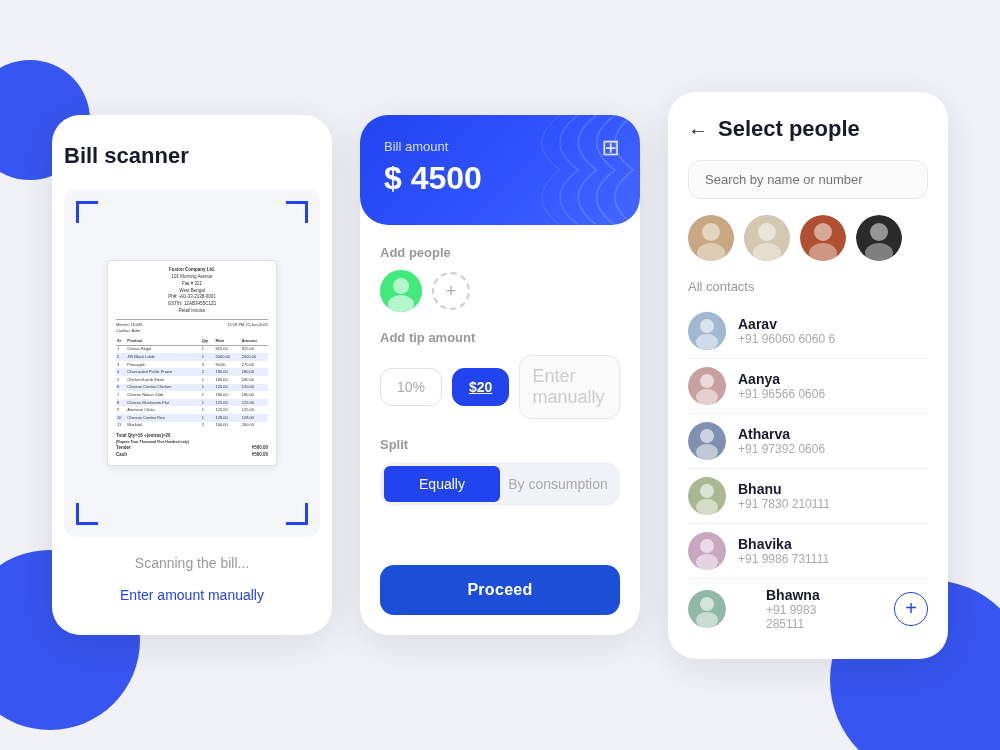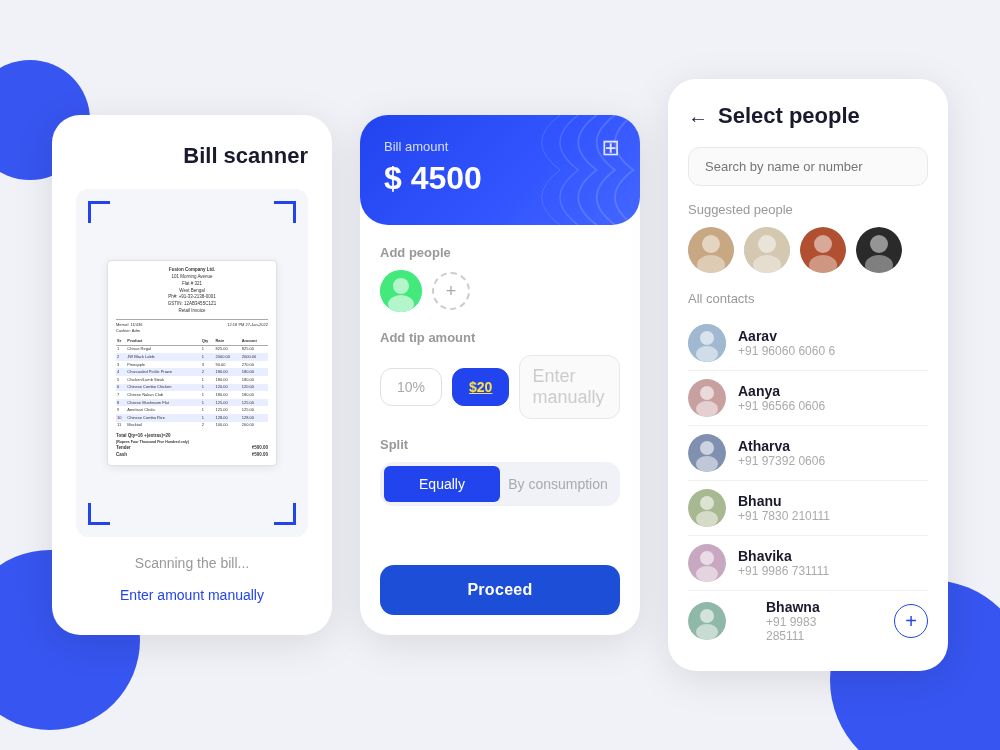--- a/index.html
+++ b/index.html
@@ -41,22 +41,22 @@
       background: #ffffff;
       border-radius: 28px;
       box-shadow: 0 8px 40px rgba(0,0,0,0.10);
       overflow: hidden;
       display: flex;
       flex-direction: column;
     }
 
     
     .scanner-card {
-      padding: 28px 24px 24px;
-      align-items: flex-end;
+      padding: 28px 12px 24px;
+      align-items: flex-start;
     }
     .scanner-title {
       font-size: 22px;
       font-weight: 700;
       color: #1a1a2e;
       margin-bottom: 20px;
     }
     .scanner-viewport {
       width: 100%;
       flex: 1;
@@ -214,21 +214,21 @@
       border-radius: 12px;
       border: 1.5px solid #e0e0e0;
       font-size: 14px;
       color: #aaa;
       cursor: pointer;
       background: #fff;
     }
     .tip-option.selected {
       background: #2244ee;
       border-color: #2244ee;
-      color: #fde047;
+      color: #fef9c3;
       font-weight: 600;
       text-decoration: underline;
     }
     .tip-enter {
       flex: 1;
       color: #ccc;
       font-size: 18px;
       padding: 10px 12px;
       border: 1.5px solid #e8e8e8;
       border-radius: 12px;
@@ -576,21 +576,20 @@
     <button class="proceed-btn">Proceed</button>
   </div>
 
   <div class="phone-card select-card">
     <div class="select-header">
       <span class="back-arrow">←</span>
       <span class="select-title">Select people</span>
     </div>
     <input class="search-box" type="text" placeholder="Search by name or number" style="">
 
-    <div class="suggested-label">Suggested people</div>
     <div class="suggested-avatars">
       <div class="suggested-avatar">
         <svg width="46" height="46" viewBox="0 0 46 46">
             <circle cx="23" cy="23" r="23" fill="#c8a882"></circle>
             <circle cx="23" cy="17" r="9" fill="rgba(255,255,255,0.5)"></circle>
             <ellipse cx="23" cy="38" rx="14" ry="10" fill="rgba(255,255,255,0.4)"></ellipse>
           </svg>
       </div>
       <div class="suggested-avatar">
         <svg width="46" height="46" viewBox="0 0 46 46">

